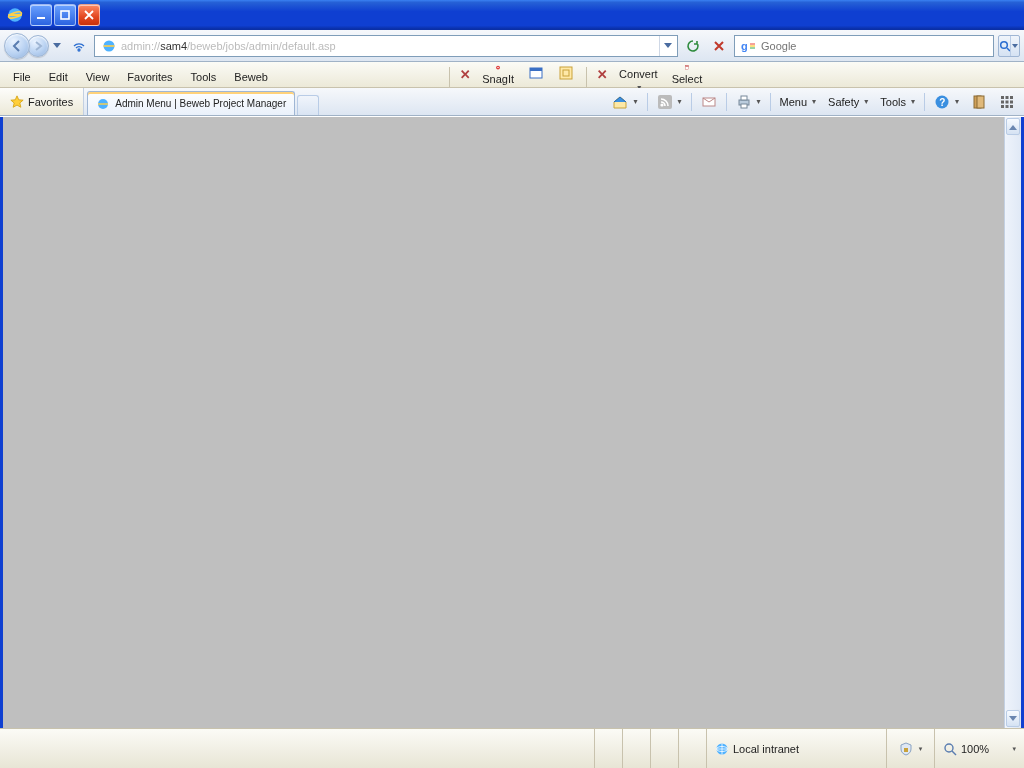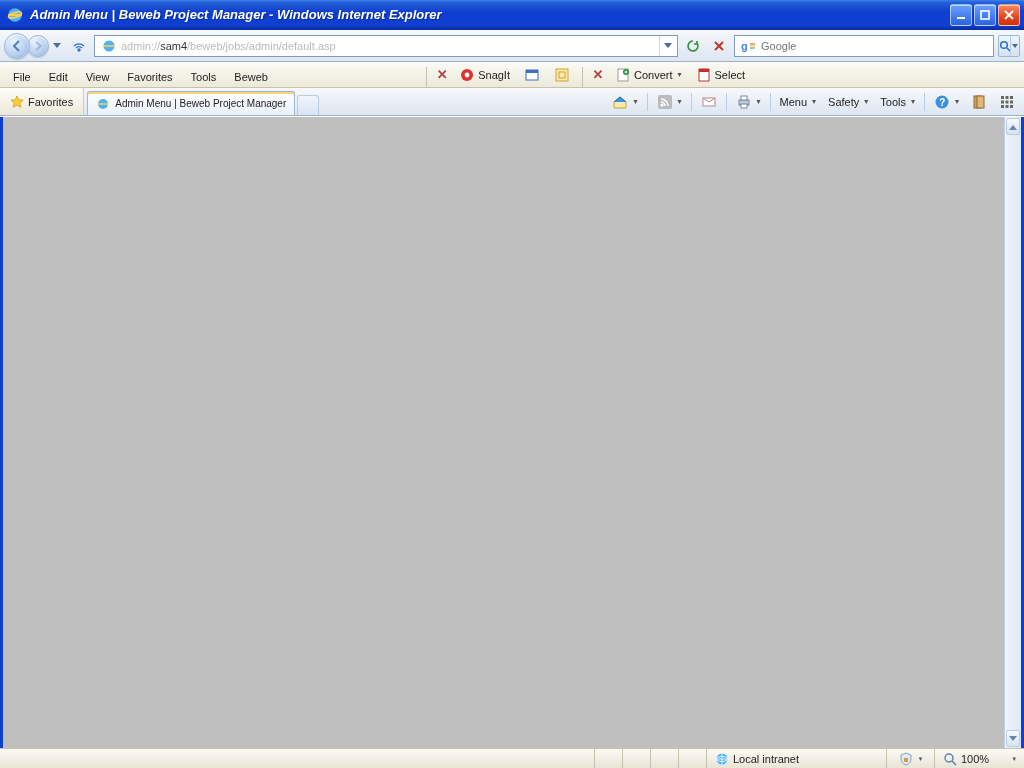--- a/index.html
+++ b/index.html
@@ -128,21 +128,21 @@
 }
 .menus { display: flex; padding: 0 4px; }
 .menu {
   padding: 4px 9px; color: #222;
 }
 .tbgroup { display: flex; align-items: center; gap: 4px; padding: 0 6px; height: 100%; }
 .sep { width: 1px; height: 20px; background: #c8c2ad; margin: 0 1px; }
 .tbtn {
   height: 22px; padding: 0 4px;
   display: flex; align-items: center; gap: 3px;
-  border: 1px solid transparent; border-radius: 2px;
+  border: 1px solid transparent; border-radius: 2px; flex-direction: column;
 }
 .tbtn .lbl { font-size: 11px; color: #222; }
 .tbtn svg, .tbtn .mini { width: 16px; height: 16px; }
 .dd-caret { font-size: 8px; color: #555; margin-left: 2px; }
 .xclose { color: #b04040; font-weight: bold; font-size: 13px; width: 16px; text-align:center;}
 
 
 .tabrow {
   height: 28px;
   background: linear-gradient(to bottom, #f6f8fb, #dde6f2);
@@ -200,21 +200,21 @@
   border-left: 1px solid #c3d0e2;
   display: flex; flex-direction: column;
 }
 .vsb-btn { height: 17px; display:flex;align-items:center;justify-content:center;
   background: linear-gradient(to bottom,#f6faff,#d5e2f3);
   border: 1px solid #b9cce6; border-radius: 2px; margin: 1px; color:#6a86b0;}
 .vsb-track { flex: 1; background: linear-gradient(to right,#eef3fb,#e0e9f6); }
 
 
 .statusbar {
-  height: 20px;
+  height: 40px;
   background: linear-gradient(to bottom,#fbfbf6,#e8e5d5);
   border-top: 1px solid #c8c2ad;
   display: flex; align-items: center; font-size: 11px; color: #222;
 }
 .statusbar .pane { border-left: 1px solid #c8c2ad; height: 100%; display:flex;align-items:center; padding: 0 8px; gap:4px;}
 .statusbar .filler { flex: 1; }
 .statusbar .mini { width: 14px; height: 14px; }
 .pane.thin { padding: 0; width: 28px; justify-content:center; }
 .zoom-slot { width: 90px; justify-content: flex-end; }
 .dd-caret.small { font-size: 7px; }
@@ -226,21 +226,20 @@
 <body>
 
 <div class="titlebar">
   <span class="ie-logo">
     <svg viewBox="0 0 16 16">
         <circle cx="8" cy="8" r="6" fill="#4fb2ff"></circle>
         <path d="M2 8h12" stroke="#ffd048" stroke-width="2"></path>
         <ellipse cx="8" cy="8" rx="6" ry="2.2" fill="none" stroke="#ffd048" stroke-width="1.4" transform="rotate(-18 8 8)"></ellipse>
       </svg>
   </span>
-  <span class="title-text">Admin Menu | Beweb Project Manager - Windows Internet Explorer</span>
   <div class="winbtns">
     <div class="winbtn">
       <svg width="10" height="10">
           <rect x="1" y="7" width="8" height="2" fill="#fff"></rect>
         </svg>
     </div>
     <div class="winbtn">
       <svg width="10" height="10">
           <rect x="1" y="1" width="8" height="8" fill="none" stroke="#fff" stroke-width="1.6"></rect>
         </svg>

